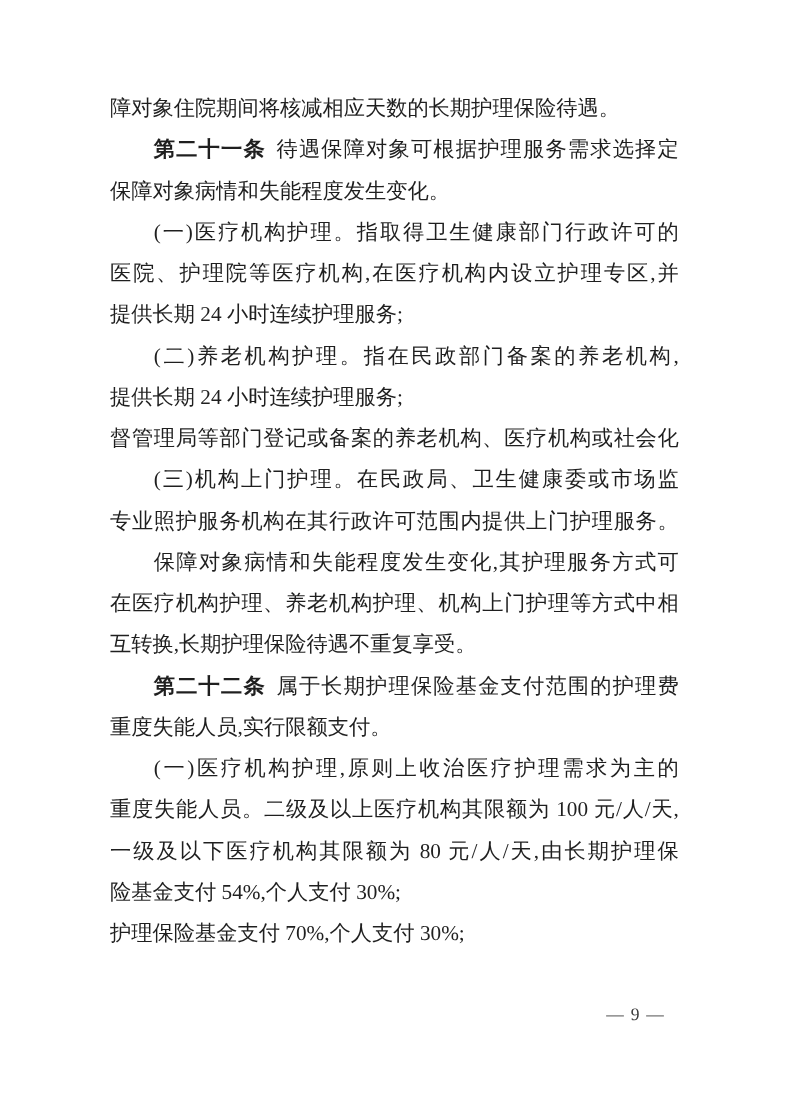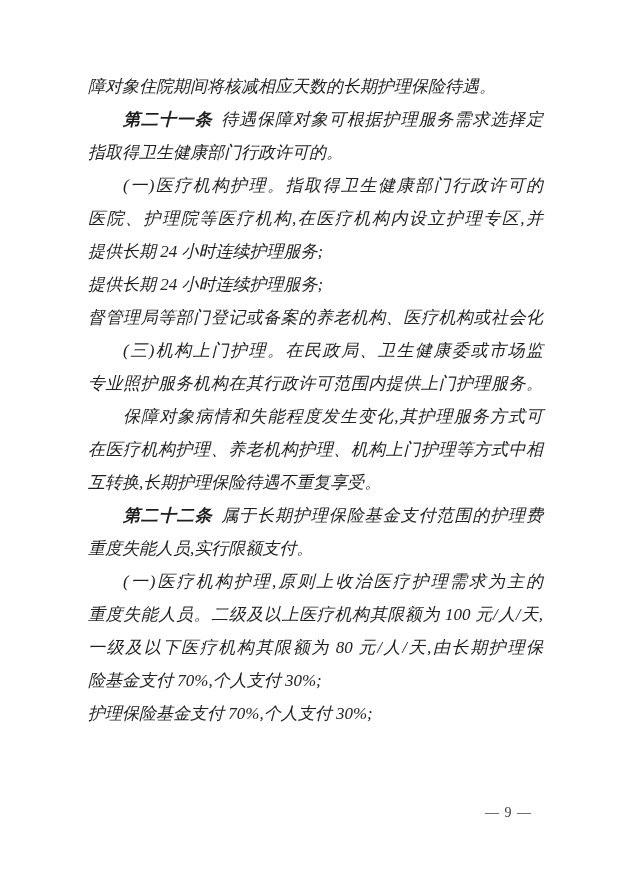--- a/index.html
+++ b/index.html
@@ -20,21 +20,20 @@
     position: absolute;
     left: 88px;
     top: 70px;
     width: 455px;
   }
   .line {
     font-size: 17px;
     line-height: 33px;
     color: #1f1f1f;
     letter-spacing: 0;
-    font-style: italic;
   }
   
   .j {
     text-align: justify;
     text-align-last: justify;
     text-justify: inter-character;
   }
   
   .ind { text-indent: 2.06em; }
   .art {
@@ -55,43 +54,44 @@
 </head>
 <body>
 
 <div class="page">
   <div class="doc-body">
 
     <div class="line">障对象住院期间将核减相应天数的长期护理保险待遇。</div>
 
     <div class="line j ind"><span class="art">第二十一条</span><span>待遇保障对象可根据护理服务需求选择定</span></div>
 
-    <div class="line">指取得卫生健康部门行政许可的。</div>
+    <div class="line">保障对象病情和失能程度发生变化。</div>
 
     <div class="line j ind">(一)医疗机构护理。指取得卫生健康部门行政许可的</div>
     <div class="line j">医院、护理院等医疗机构,在医疗机构内设立护理专区,并</div>
     <div class="line">提供长期 24 小时连续护理服务;</div>
 
+    <div class="line j ind">(二)养老机构护理。指在民政部门备案的养老机构,</div>
     <div class="line">提供长期 24 小时连续护理服务;</div>
 
     <div class="line j">督管理局等部门登记或备案的养老机构、医疗机构或社会化</div>
     <div class="line j ind">(三)机构上门护理。在民政局、卫生健康委或市场监</div>
     <div class="line j">专业照护服务机构在其行政许可范围内提供上门护理服务。</div>
 
     <div class="line j ind">保障对象病情和失能程度发生变化,其护理服务方式可</div>
     <div class="line j">在医疗机构护理、养老机构护理、机构上门护理等方式中相</div>
     <div class="line">互转换,长期护理保险待遇不重复享受。</div>
 
     <div class="line j ind"><span class="art">第二十二条</span><span>属于长期护理保险基金支付范围的护理费</span></div>
 
     <div class="line">重度失能人员,实行限额支付。</div>
 
     <div class="line j ind">(一)医疗机构护理,原则上收治医疗护理需求为主的</div>
     <div class="line j">重度失能人员。二级及以上医疗机构其限额为 100 元/人/天,</div>
     <div class="line j">一级及以下医疗机构其限额为 80 元/人/天,由长期护理保</div>
-    <div class="line">险基金支付 70%,个人支付 30%;</div>
+    <div class="line">险基金支付 54%,个人支付 30%;</div>
 
     <div class="line">护理保险基金支付 70%,个人支付 30%;</div>
 
   </div>
 
   <div class="pagenum">— 9 —</div>
 </div>
 
 </body></html>

